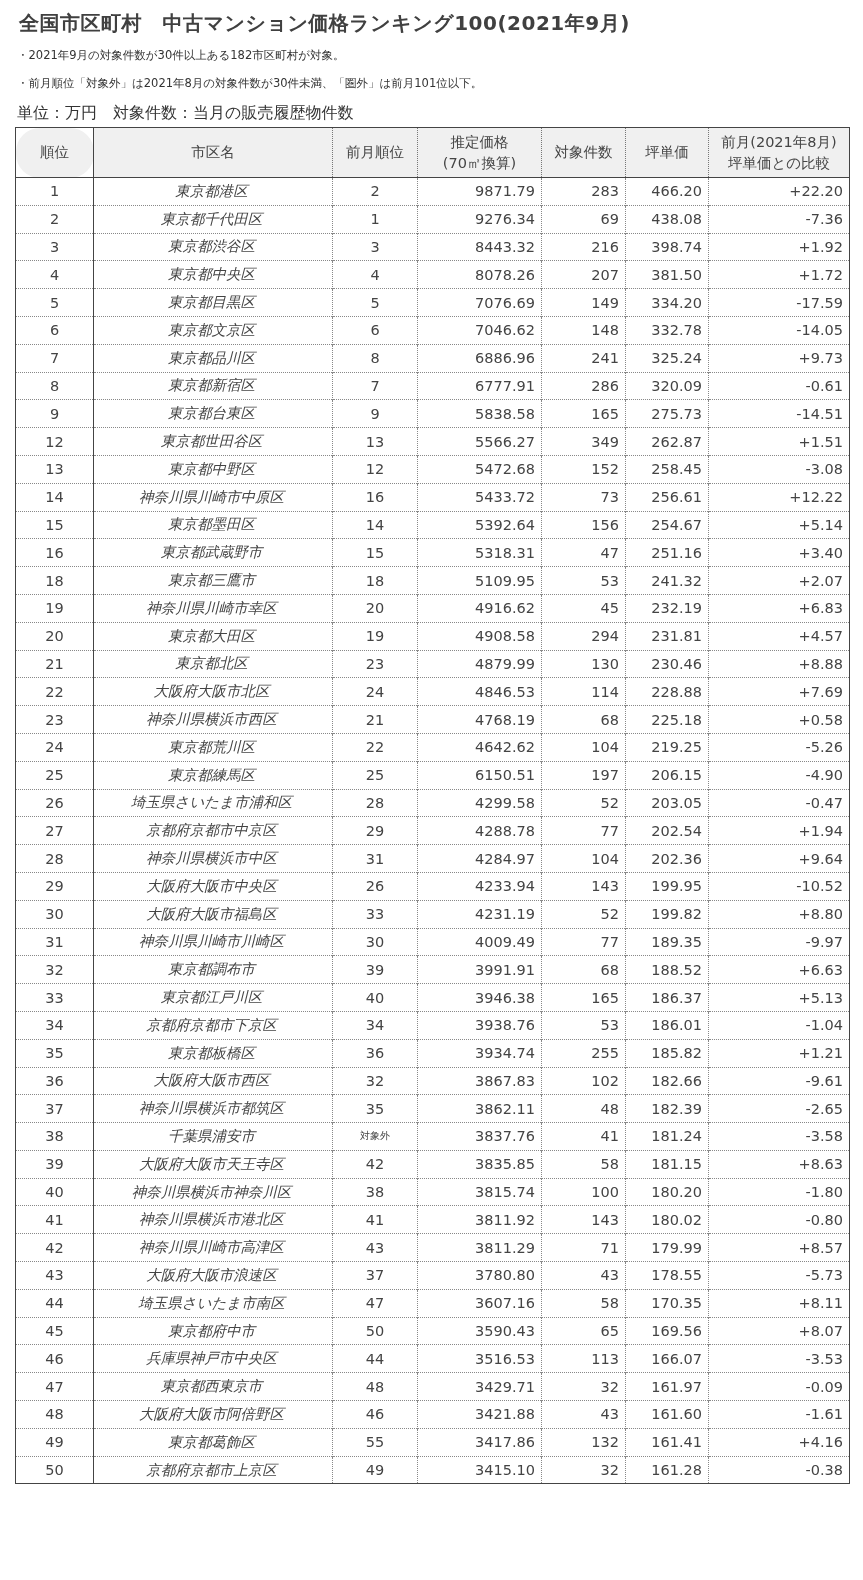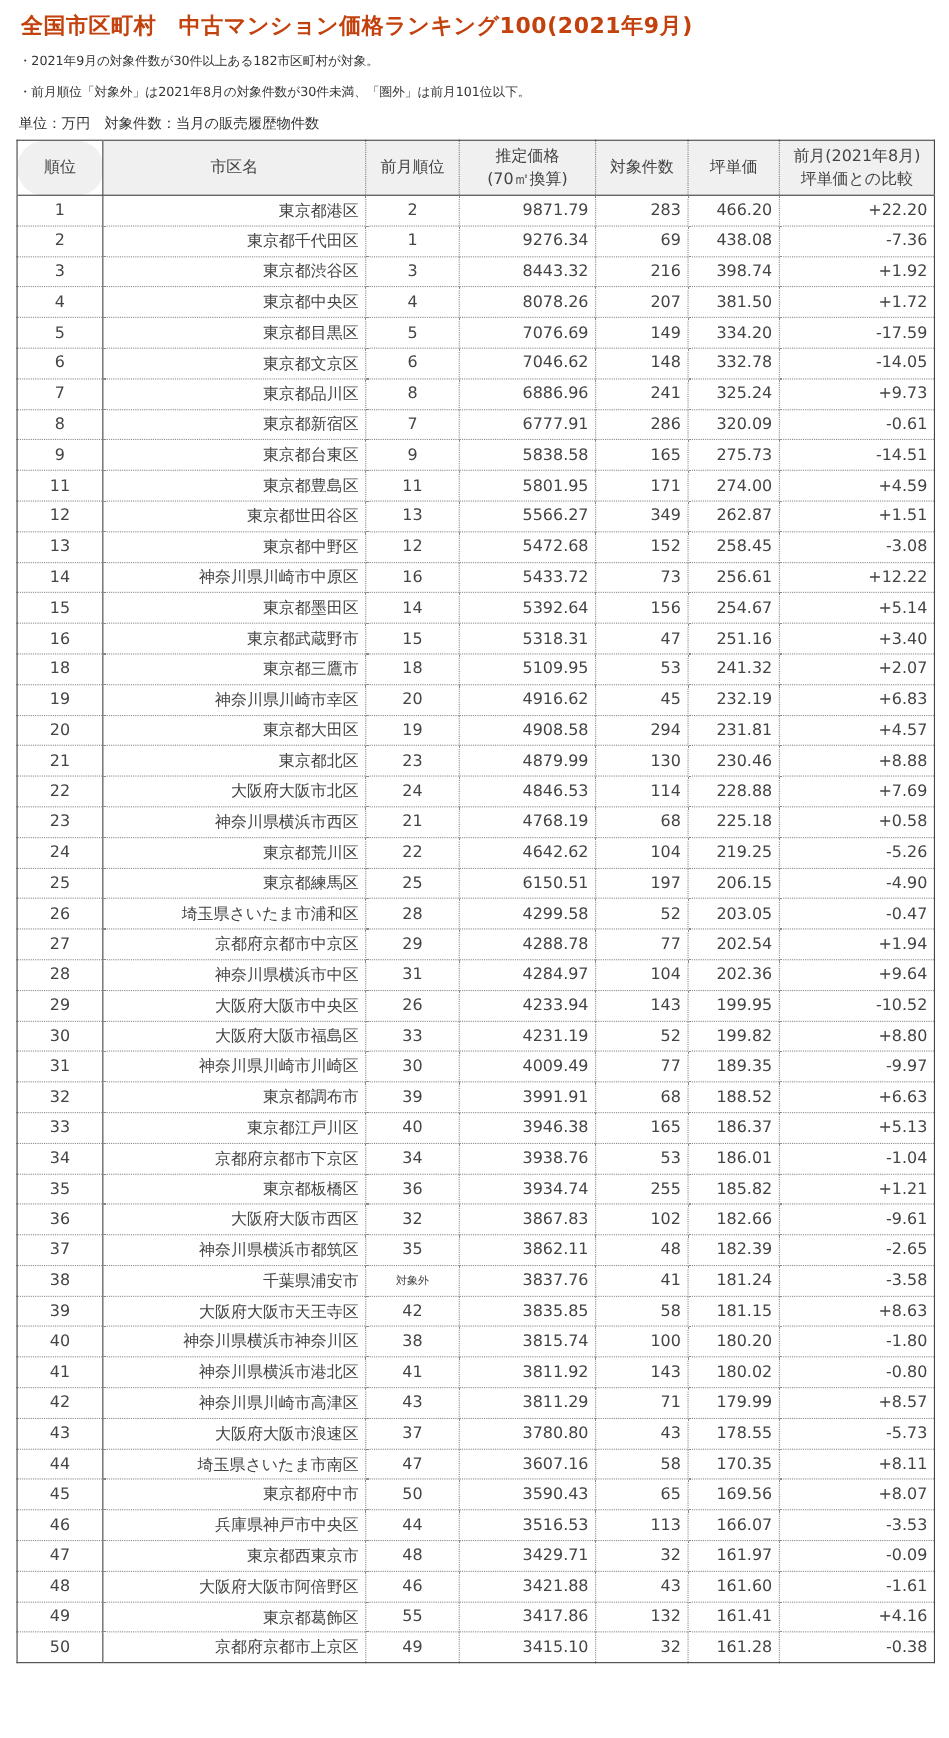--- a/index.html
+++ b/index.html
@@ -1,42 +1,42 @@
 <!DOCTYPE html>
 <html><head>
 <meta charset="utf-8">
 <style>
   html, body { margin: 0; padding: 0; background: #ffffff; }
   body { width: 863px; height: 1580px; position: relative; overflow: hidden;
          font-family: "DejaVu Sans", "Liberation Sans", sans-serif; color: #333; }
   .title { position: absolute; left: 19px; top: 10px; font-size: 20px; font-weight: bold;
-           color: #c2410c; letter-spacing: 0.5px; white-space: nowrap; }
+           color: #404040; letter-spacing: 0.5px; white-space: nowrap; }
   .note { position: absolute; left: 17px; font-size: 11.5px; color: #333; white-space: nowrap; }
   .note1 { top: 48px; }
   .note2 { top: 76px; }
-  .unit { position: absolute; left: 17px; top: 103px; font-size: 13px; color: #333; white-space: nowrap; }
+  .unit { position: absolute; left: 17px; top: 103px; font-size: 16px; color: #333; white-space: nowrap; }
   table.rank { position: absolute; left: 15px; top: 127px; width: 834px;
                border-collapse: collapse; table-layout: fixed; font-size: 14.5px; }
   table.rank col.c1 { width: 78px; }
   table.rank col.c2 { width: 239px; }
   table.rank col.c3 { width: 85px; }
   table.rank col.c4 { width: 124px; }
   table.rank col.c5 { width: 84px; }
   table.rank col.c6 { width: 83px; }
   table.rank col.c7 { width: 141px; }
   table.rank { border: 1.5px solid #444; }
   table.rank th { background: #f0f0f0; font-weight: normal; color: #444; height: 49px;
                   border-bottom: 1.5px solid #444; border-left: 1px dotted #777; font-size: 14.5px;
                   line-height: 21px; padding: 0; }
   table.rank td { height: 26.8px; padding: 0 6px; border-top: 1px dotted #888;
                   border-left: 1px dotted #888; color: #444; white-space: nowrap; overflow: hidden; }
   table.rank tr td:first-child, table.rank tr th:first-child { border-left: none; border-radius: 24px; }
   table.rank td.rank-col { text-align: center; border-right: 1px solid #444; }
   table.rank th.rank-col { border-right: 1px solid #444; }
-  table.rank td.name-col { text-align: right; padding-left: 3px; font-size: 14.5px; }
+  table.rank td.name-col { text-align: center; padding-left: 3px; font-size: 14.5px; font-style: italic; }
   table.rank td.prev-col { text-align: center; }
   table.rank td.prev-col.small { font-size: 10px; }
   table.rank td.num { text-align: right; }
   table.rank tbody tr:first-child td { border-top: none; }
 </style>
 </head>
 <body>
 
 <div class="title">全国市区町村　中古マンション価格ランキング100(2021年9月)</div>
 <div class="note note1">・2021年9月の対象件数が30件以上ある182市区町村が対象。</div>
@@ -146,29 +146,20 @@
       <tr>
         <td class="rank-col">9</td>
         <td class="name-col">東京都台東区</td>
         <td class="prev-col">9</td>
         <td class="num">5838.58</td>
         <td class="num">165</td>
         <td class="num">275.73</td>
         <td class="num">-14.51</td>
       </tr>
       <tr>
-        <td class="rank-col">11</td>
-        <td class="name-col">東京都豊島区</td>
-        <td class="prev-col">11</td>
-        <td class="num">5801.95</td>
-        <td class="num">171</td>
-        <td class="num">274.00</td>
-        <td class="num">+4.59</td>
-      </tr>
-      <tr>
         <td class="rank-col">12</td>
         <td class="name-col">東京都世田谷区</td>
         <td class="prev-col">13</td>
         <td class="num">5566.27</td>
         <td class="num">349</td>
         <td class="num">262.87</td>
         <td class="num">+1.51</td>
       </tr>
       <tr>
         <td class="rank-col">13</td>

